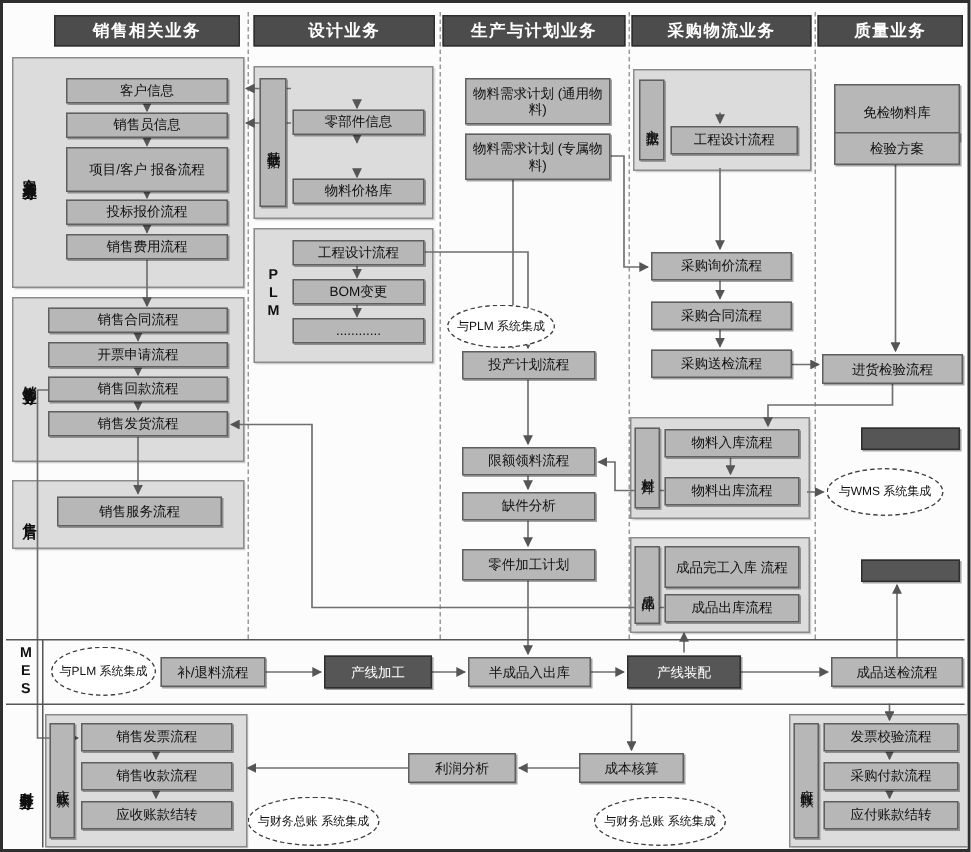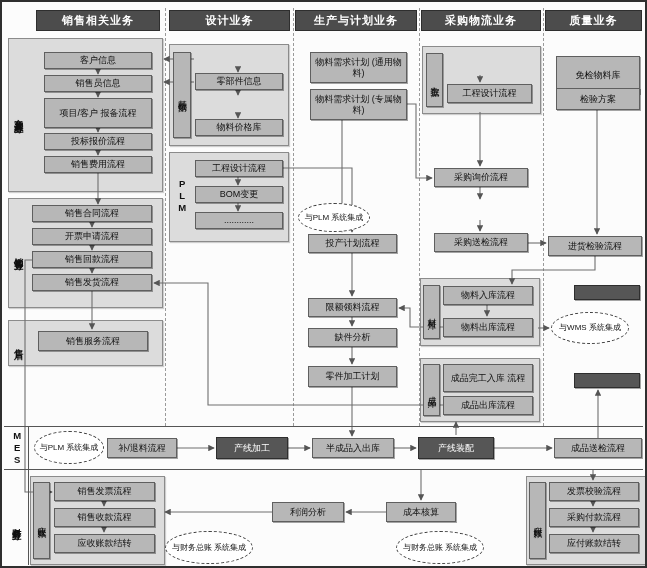--- a/index.html
+++ b/index.html
@@ -131,20 +131,21 @@
   <div class="box" style="left:308px;top:87px;width:97px;height:31px">物料需求计划 (专属物料)</div>
   <div class="box" style="left:306px;top:232px;width:89px;height:19px">投产计划流程</div>
   <div class="box" style="left:306px;top:296px;width:89px;height:19px">限额领料流程</div>
   <div class="box" style="left:306px;top:326px;width:89px;height:19px">缺件分析</div>
   <div class="box" style="left:306px;top:364px;width:89px;height:21px">零件加工计划</div>
 
   <div class="group" style="left:420px;top:44px;width:117px;height:66px"></div>
   <div class="vlabel boxed" style="left:424px;top:51px;width:15px;height:52px">主数据</div>
   <div class="box" style="left:445px;top:82px;width:85px;height:19px">工程设计流程</div>
   <div class="box" style="left:432px;top:166px;width:94px;height:19px">采购询价流程</div>
+  <div class="box" style="left:432px;top:199px;width:94px;height:19px">采购合同流程</div>
   <div class="box" style="left:432px;top:231px;width:94px;height:19px">采购送检流程</div>
 
   <div class="group" style="left:418px;top:276px;width:118px;height:66px"></div>
   <div class="vlabel boxed" style="left:421px;top:283px;width:15px;height:52px">材料库</div>
   <div class="box" style="left:441px;top:284px;width:90px;height:19px">物料入库流程</div>
   <div class="box" style="left:441px;top:316px;width:90px;height:19px">物料出库流程</div>
 
   <div class="group" style="left:418px;top:356px;width:118px;height:62px"></div>
   <div class="vlabel boxed" style="left:421px;top:362px;width:15px;height:50px">成品库</div>
   <div class="box" style="left:441px;top:362px;width:90px;height:28px">成品完工入库 流程</div>

